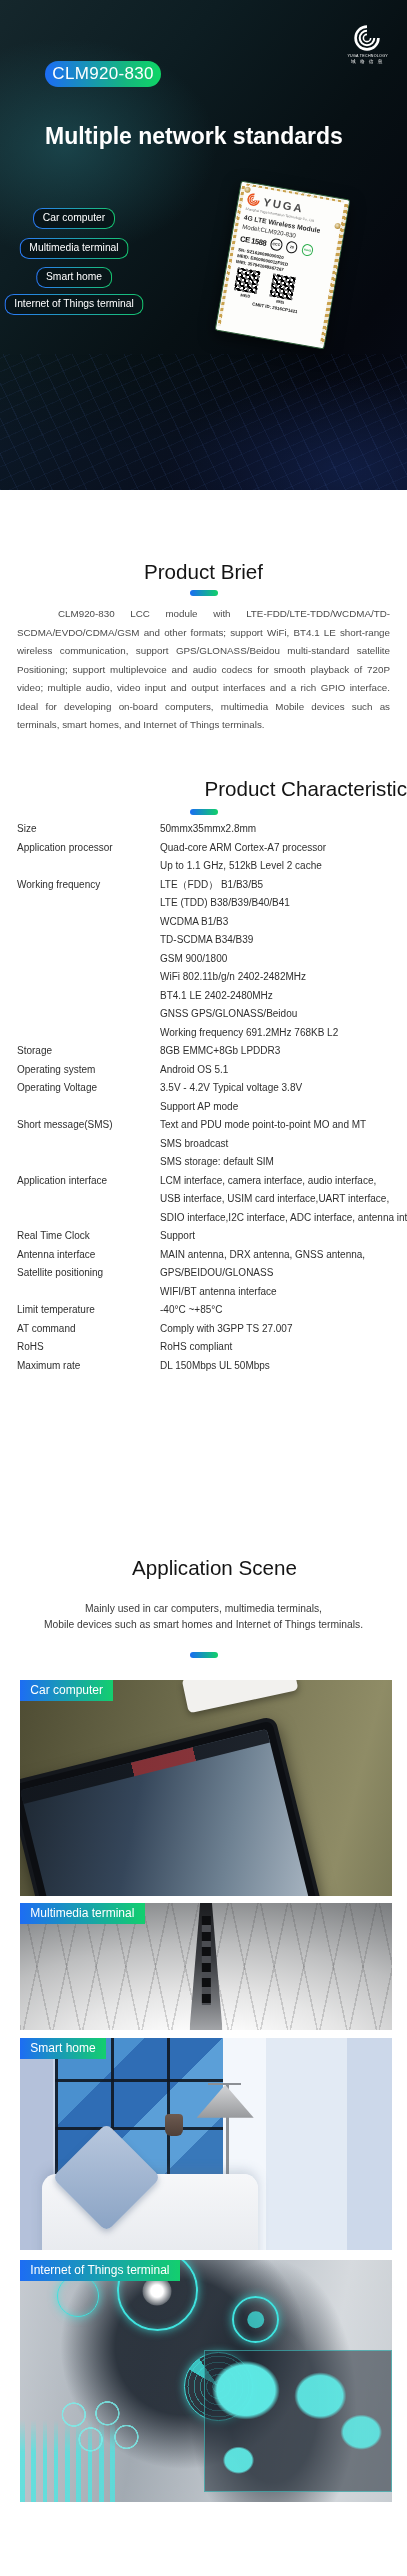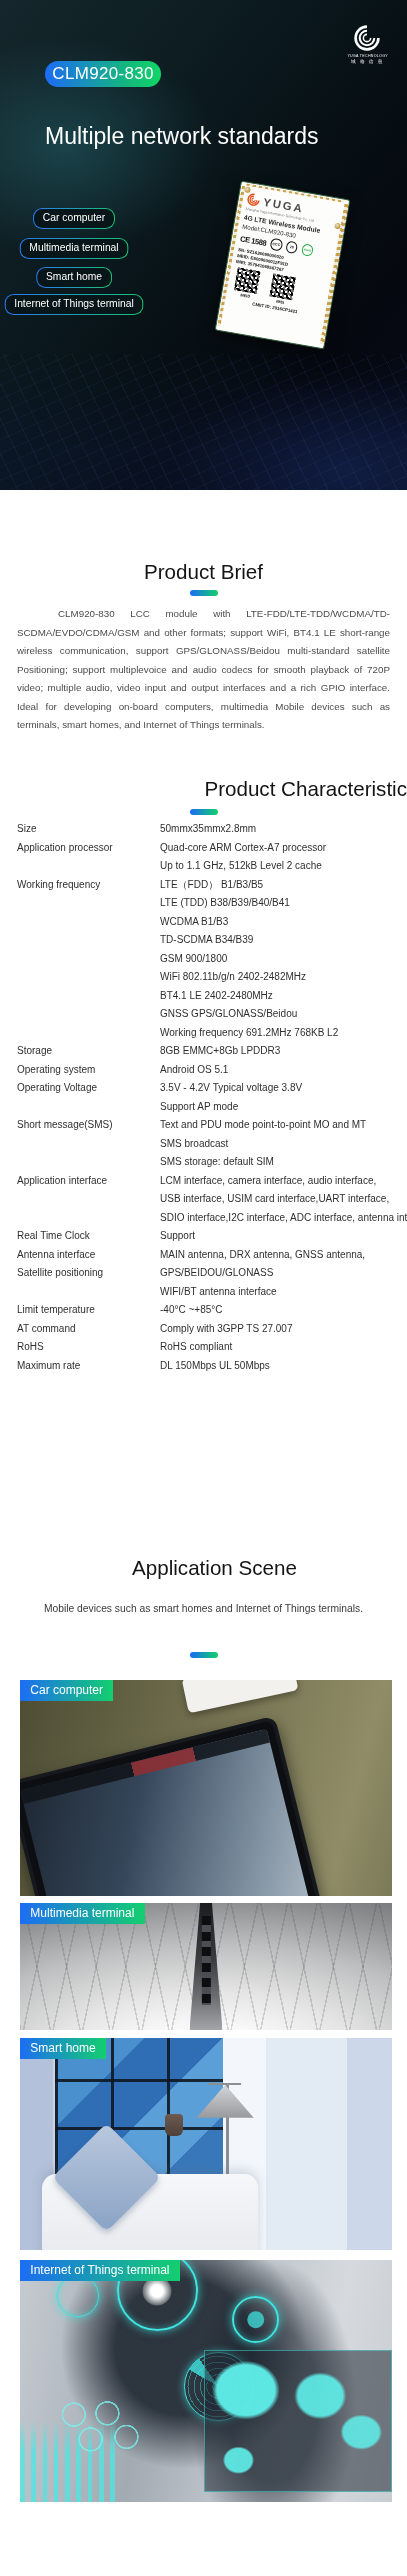--- a/index.html
+++ b/index.html
@@ -19,21 +19,21 @@
       repeating-linear-gradient(-24deg, rgba(60,90,160,.18) 0 1px, transparent 1px 12.4px),
       linear-gradient(180deg, transparent 0%, rgba(18,30,70,.5) 70%);}
   .yuga-logo{position:absolute;right:19.6px;top:24px;width:40px;text-align:center;color:#fff;}
   .yuga-logo svg{display:block;margin:0 auto;}
   .yuga-logo .en{font-size:3.6px;letter-spacing:0.3px;margin-top:1.5px;white-space:nowrap;}
   .yuga-logo .cn{font-size:4.6px;letter-spacing:1.5px;margin-top:1.5px;white-space:nowrap;}
 
   .badge{position:absolute;left:45px;top:61px;width:116px;height:26px;border-radius:13px;
     background:linear-gradient(90deg,#1c6cf4 0%,#14b77e 70%,#0fd665 100%);
     color:#fff;font-size:17px;text-align:center;line-height:26px;letter-spacing:0.3px;}
-  .hero-title{position:absolute;left:45px;top:123px;color:#fff;font-size:23px;font-weight:400;white-space:nowrap;}
+  .hero-title{position:absolute;left:45px;top:123px;color:#fff;font-size:23px;font-weight:700;white-space:nowrap;}
 
   .tag{position:absolute;left:74px;transform:translateX(-50%);height:18.5px;line-height:17.5px;
     padding:0 8.8px;border-radius:9.3px;color:#fff;font-size:10.3px;white-space:nowrap;
     border:0.5px solid transparent;
     background:linear-gradient(#081519,#081519) padding-box,
                linear-gradient(90deg,#2a79f8,#15c56f) border-box;}
   .tag:nth-child(1){top:208px;}
   .tag:nth-child(2){top:238px;}
   .tag:nth-child(3){top:267px;}
   .tag:nth-child(4){top:294px;}
@@ -375,20 +375,21 @@
       <span class="val">RoHS compliant</span>
     </div>
       <div class="spec-row">
       <span class="lab">Maximum rate</span>
       <span class="val">DL 150Mbps  UL 50Mbps</span>
     </div>
     </div>
 
   <div class="sec-title" style="top:1556px;margin-left:11px;">Application Scene</div>
   <div class="scene-sub">
+    <div>Mainly used in car computers, multimedia terminals,</div>
     <div>Mobile devices such as smart homes and Internet of Things terminals.</div>
   </div>
   <div class="divider" style="top:1652px;"></div>
 
   <div class="photo p1">
     <div class="photo-label">Car computer</div>
     <div class="tablet">
       <div class="screen"></div>
       <div class="statusbar"></div>
     </div>

